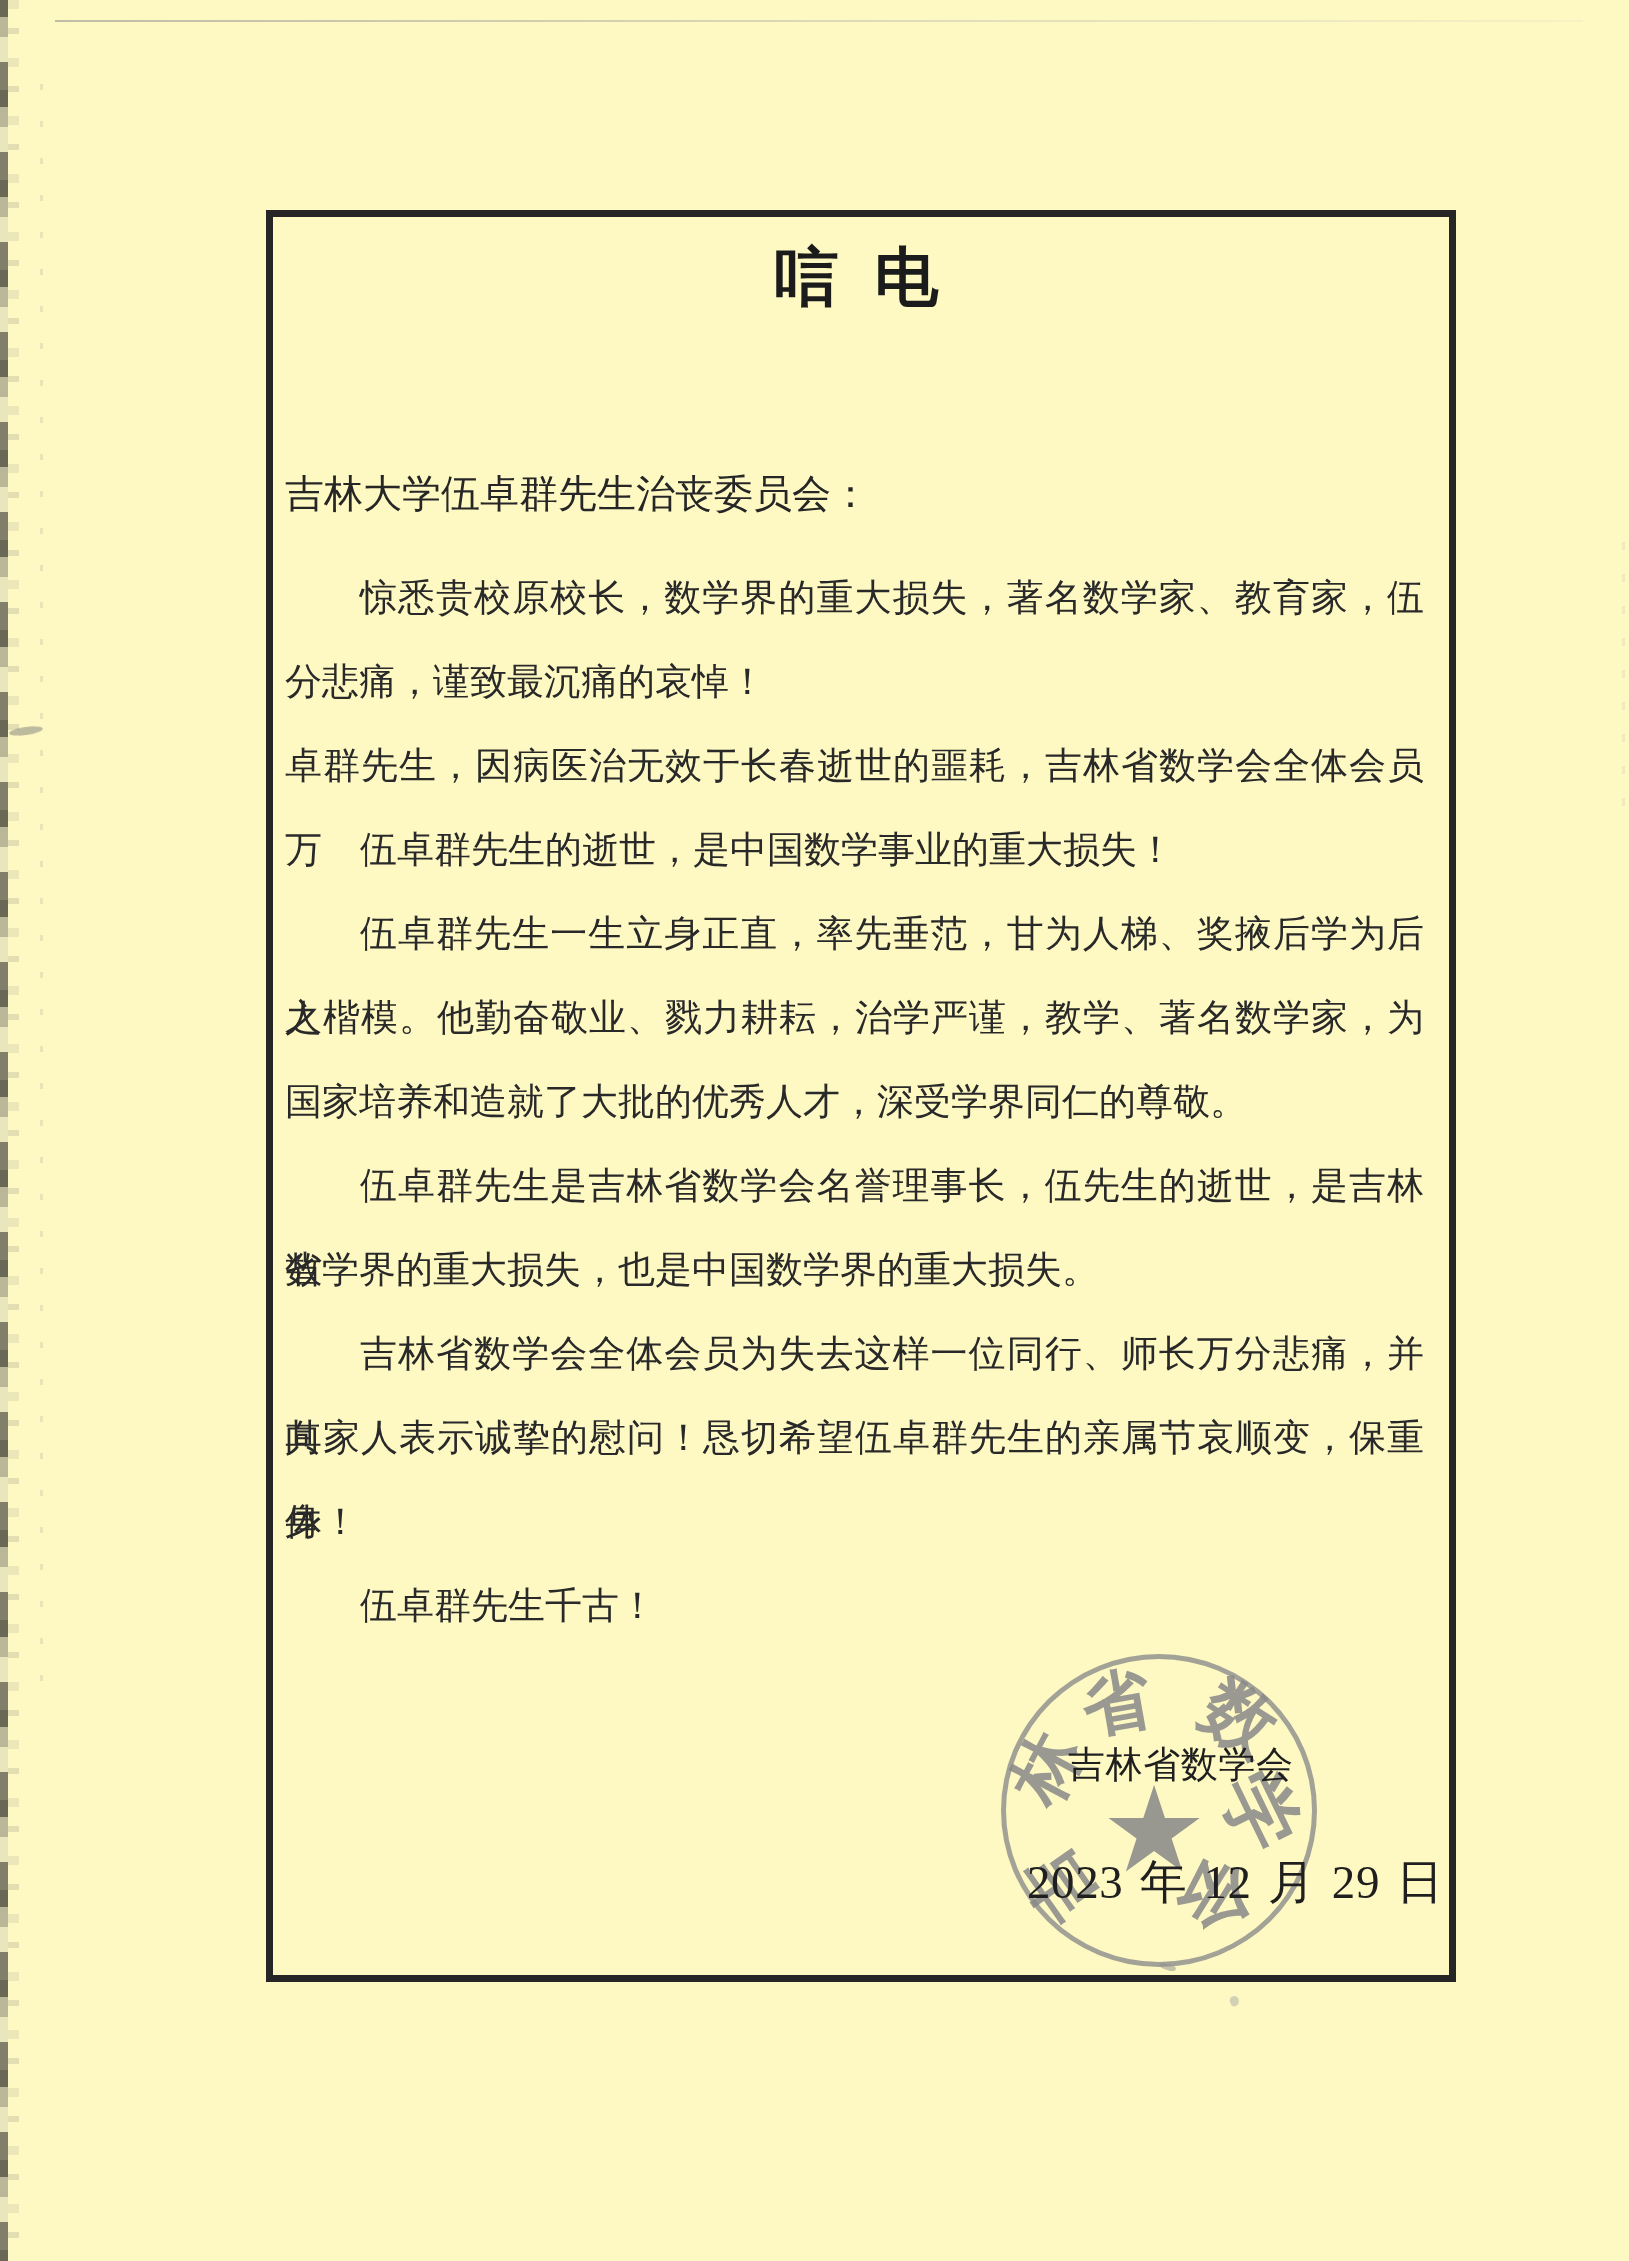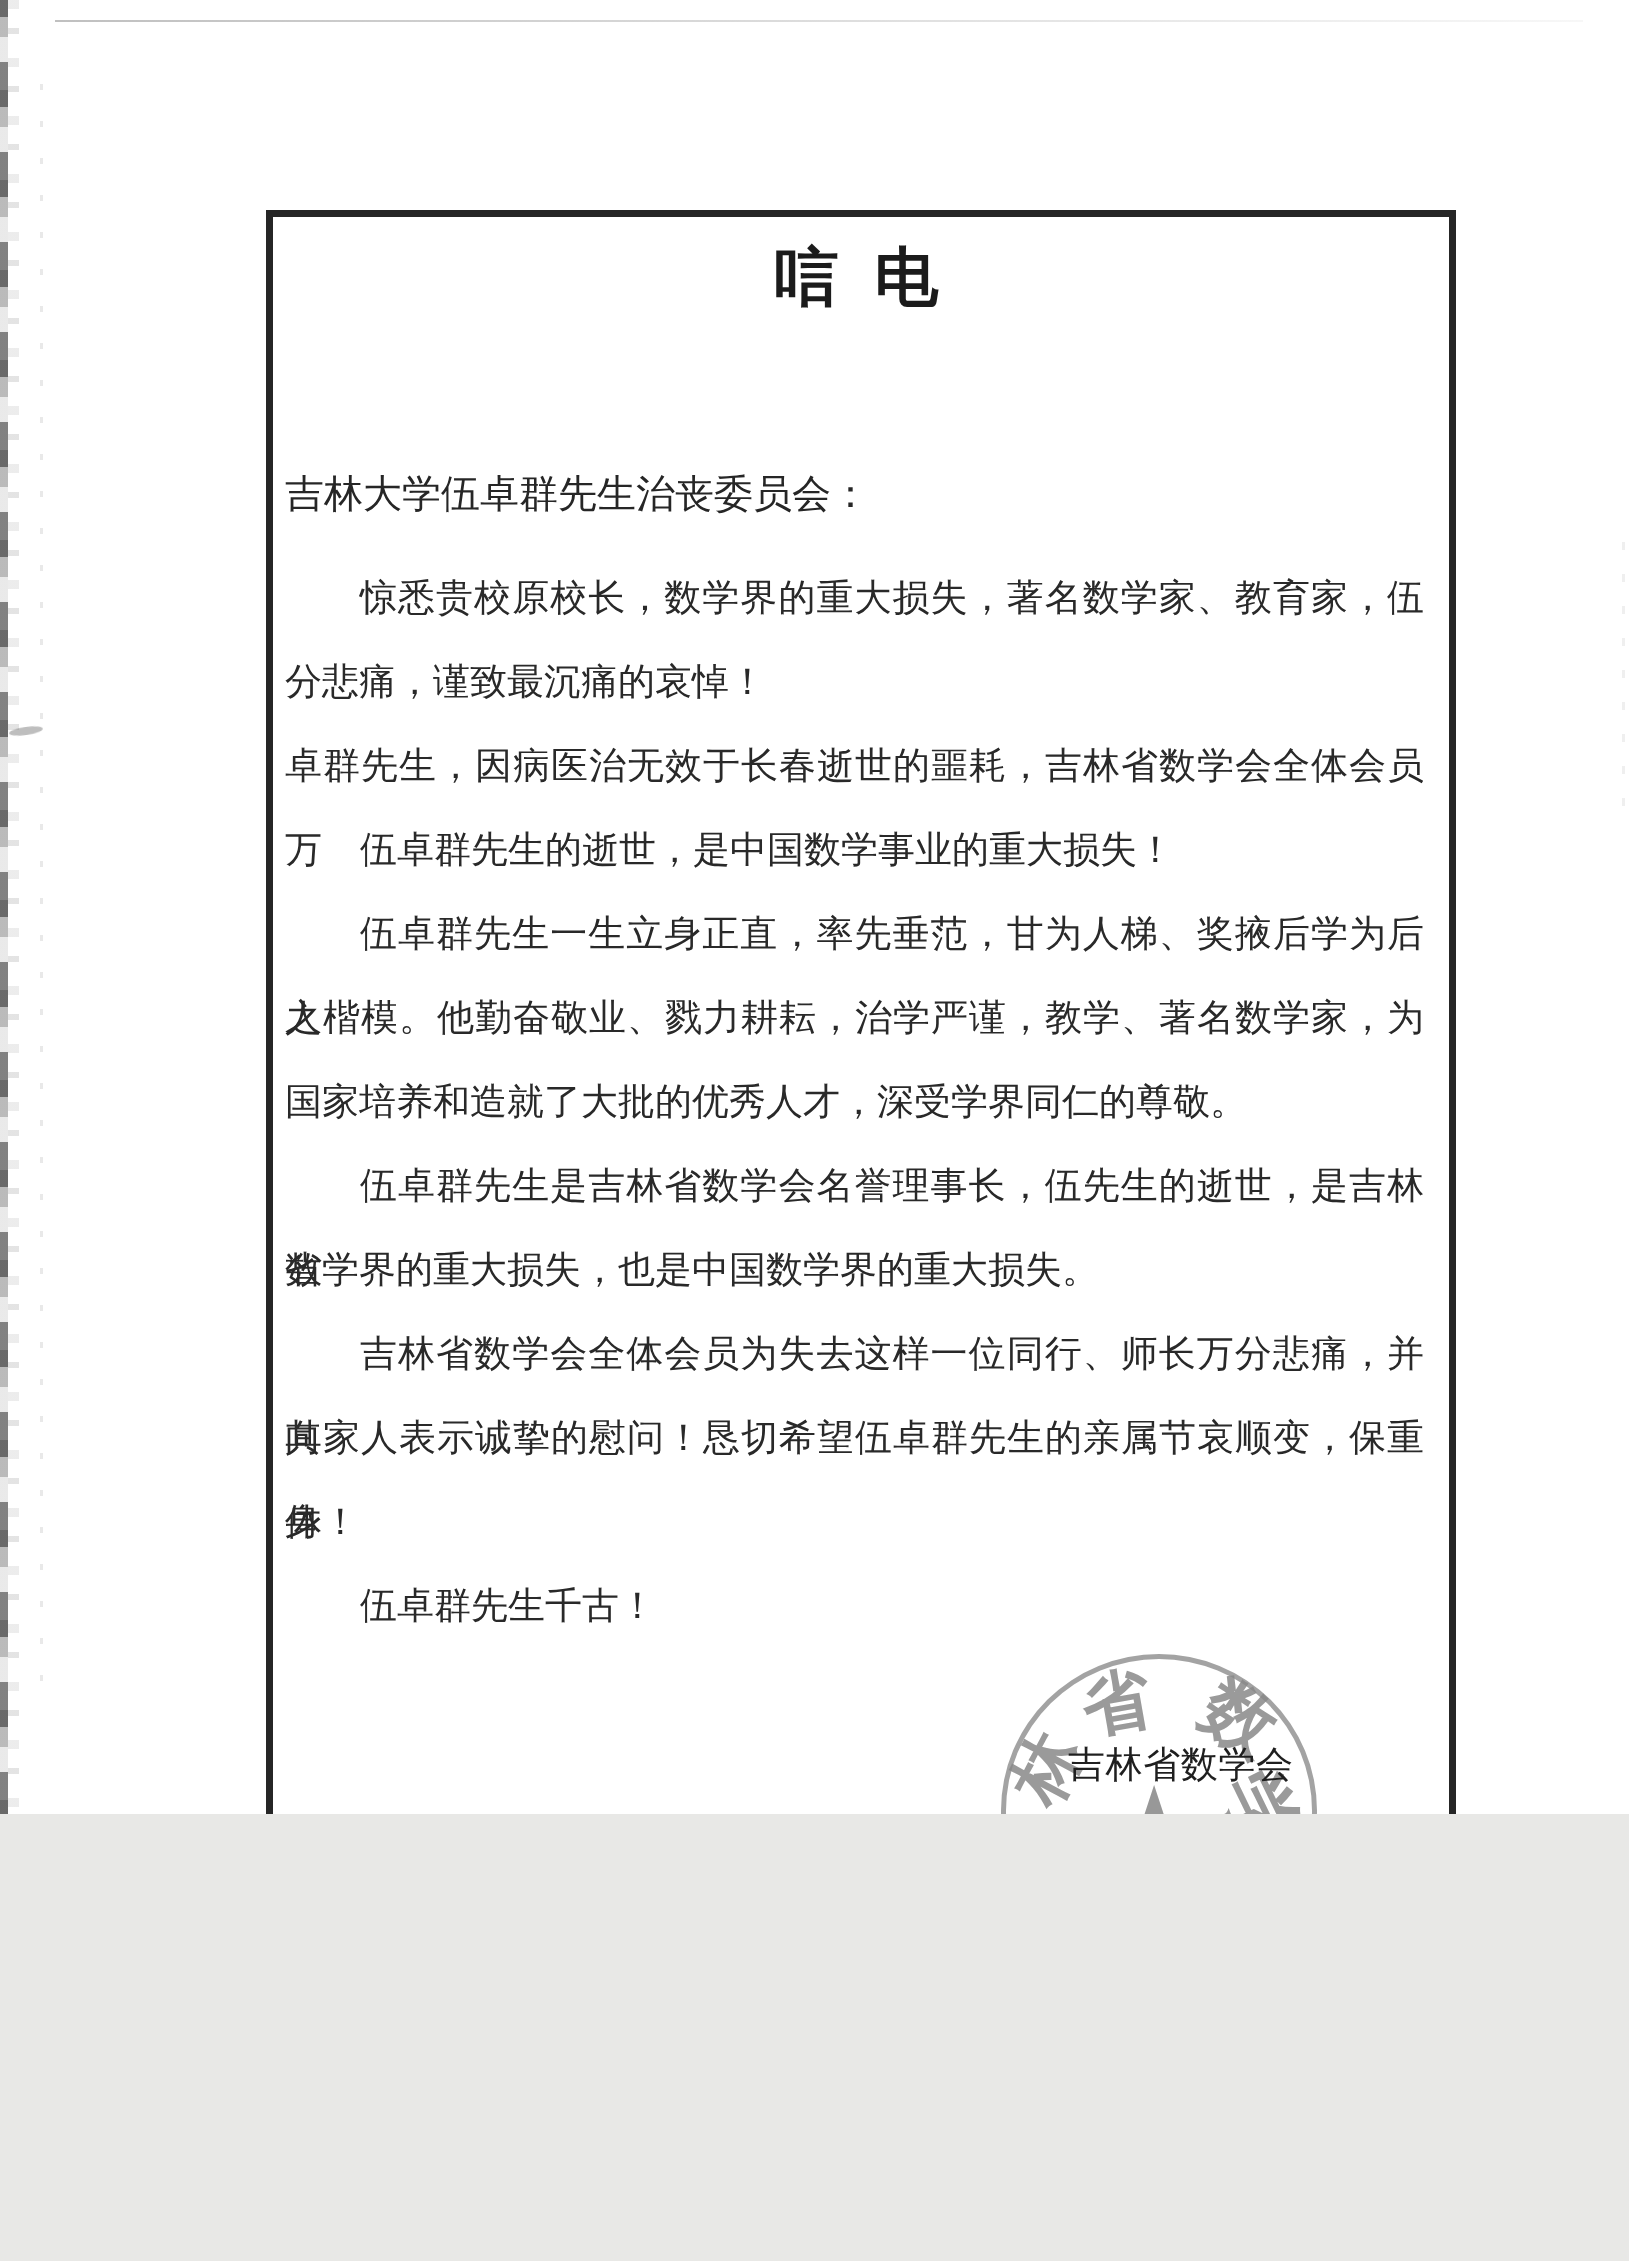--- a/index.html
+++ b/index.html
@@ -1,19 +1,19 @@
 <!DOCTYPE html>
 <html style="font-size:10.3px"><head>
 <meta charset="utf-8">
 <style>
   html,body{margin:0;padding:0;background:#e8e8e6;}
   .page{
     position:relative;
-    width:1630px;height:1814px;
-    background:#ffffff;
+    width:1630px;height:2261px;
+    background:#fef9c3;
     overflow:hidden;
     font-family:"Liberation Serif","DejaVu Serif",serif;
     color:#2a2a2a;
   }
   
   .artifact-left{
     position:absolute;left:0;top:0;width:7.7px;height:2261px;
     background:repeating-linear-gradient(180deg,
       rgba(35,35,35,.80) 0 17px,
       rgba(95,95,95,.50) 17px 37px,

